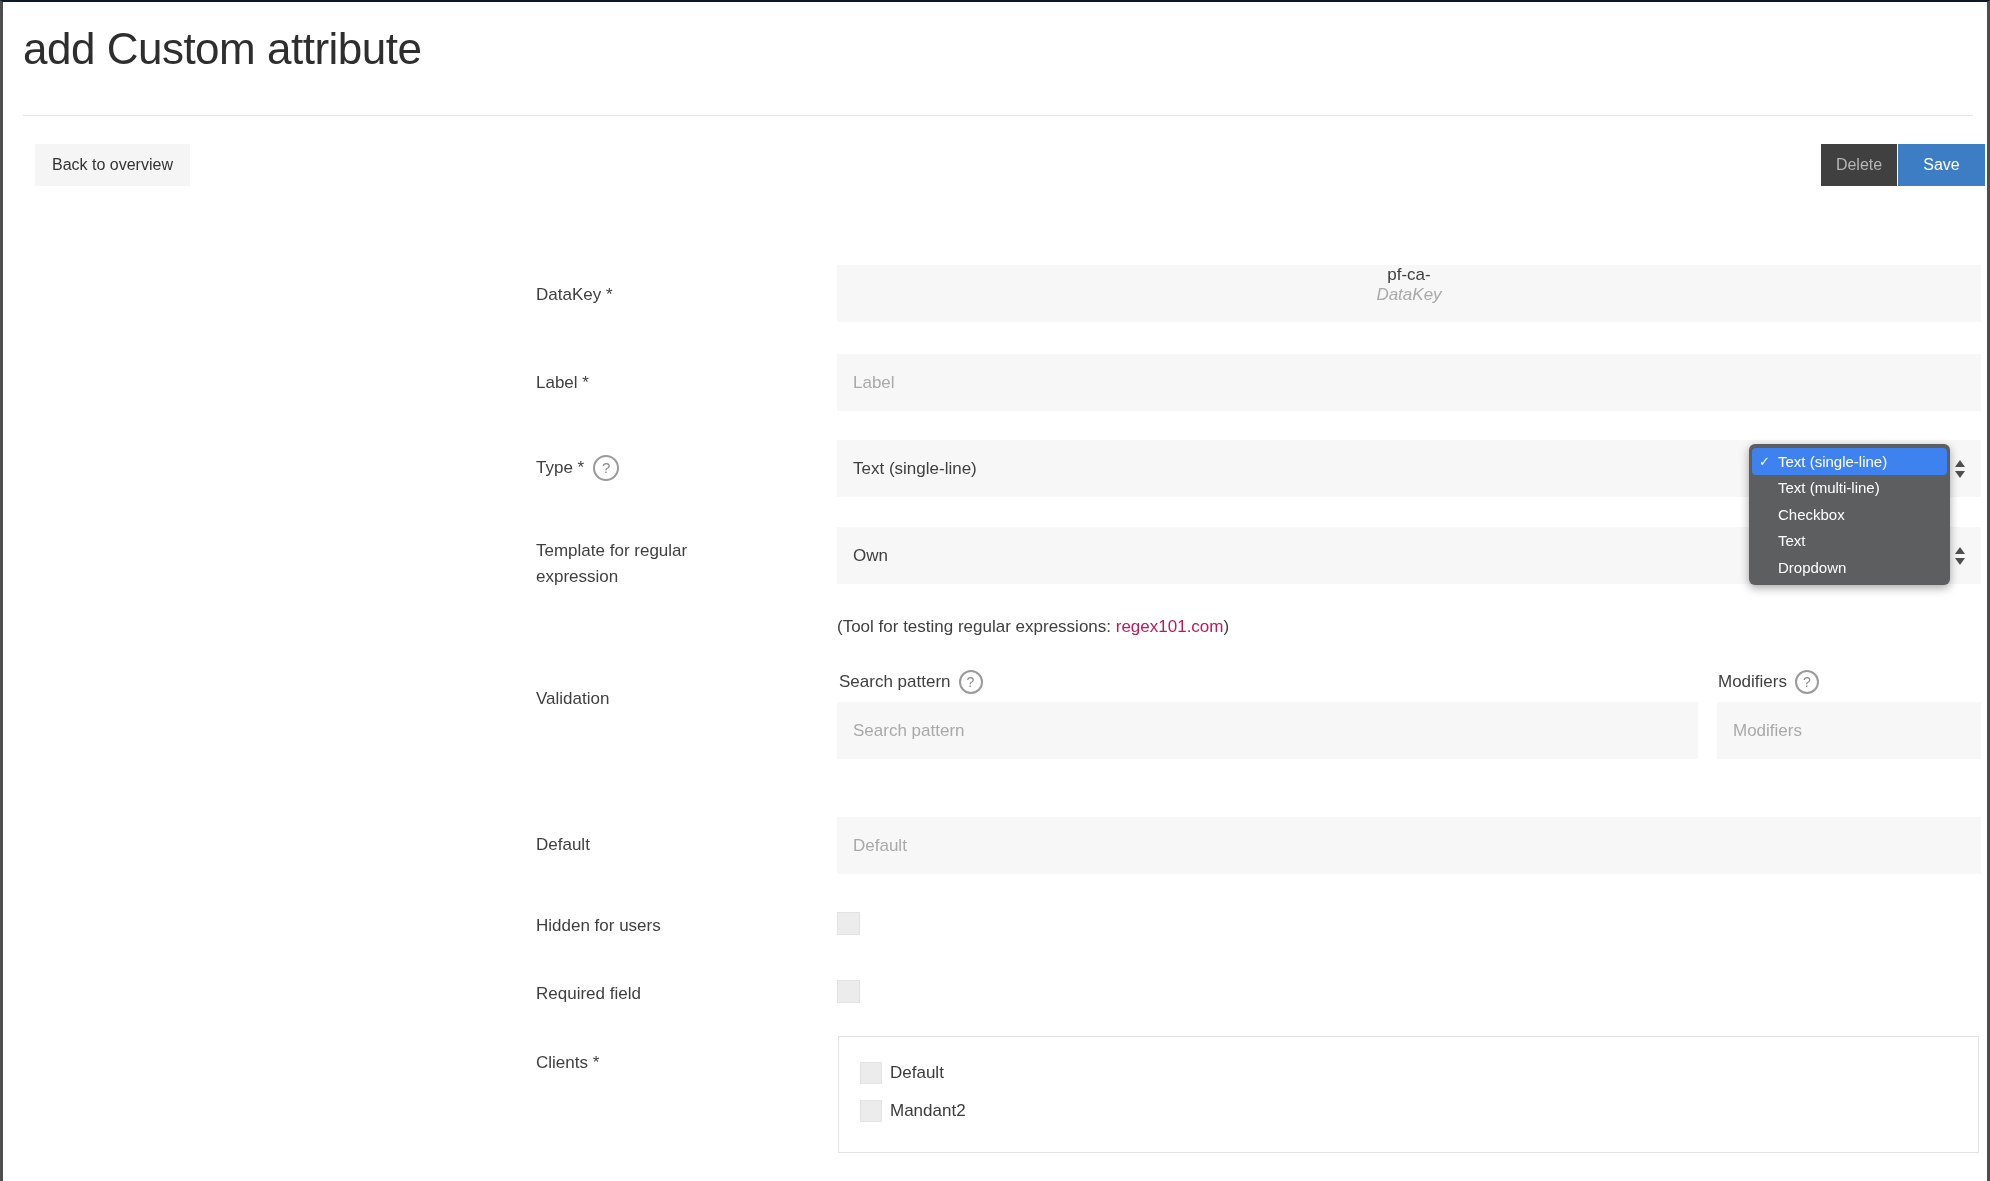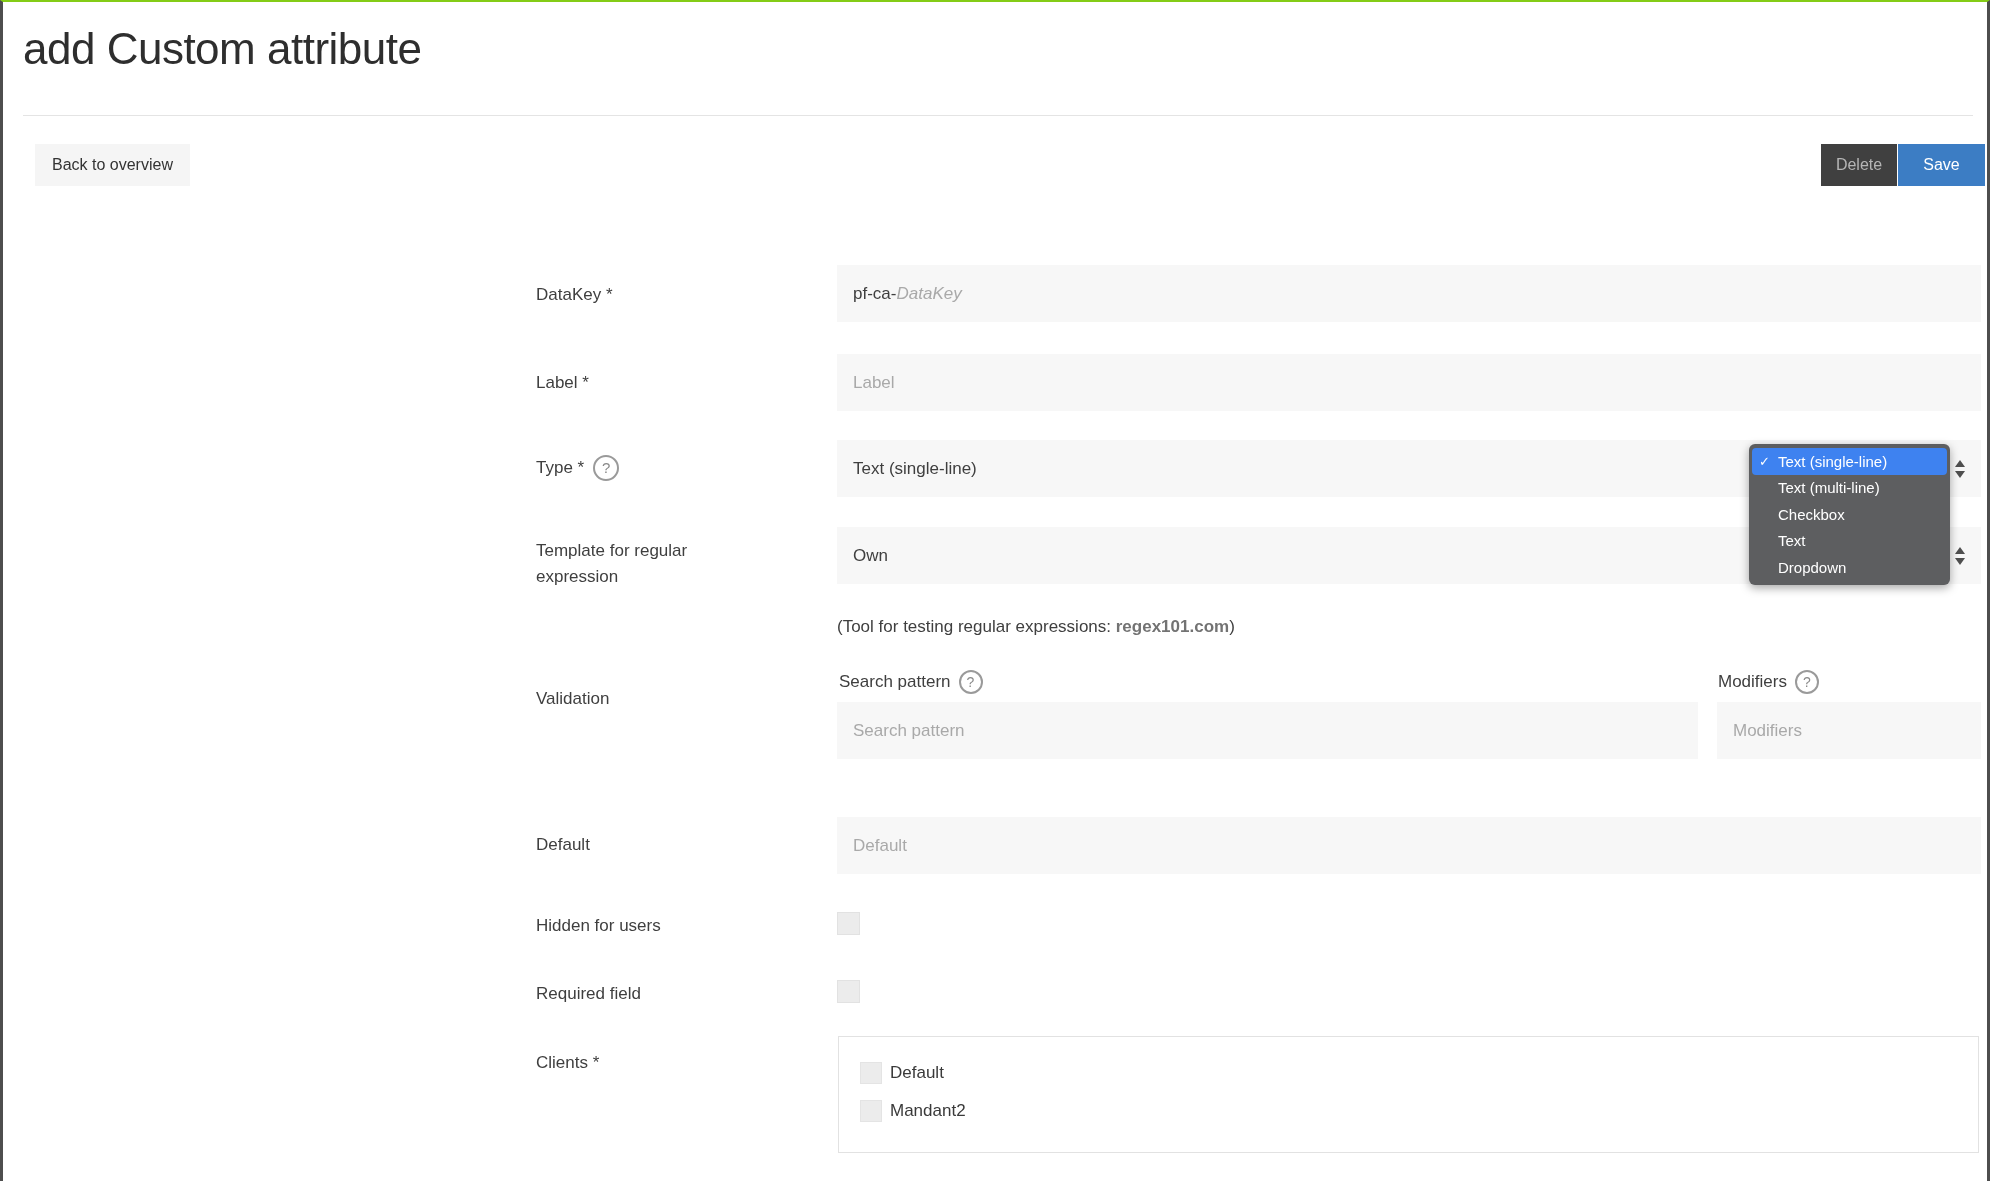--- a/index.html
+++ b/index.html
@@ -4,21 +4,21 @@
 <style>
   * { box-sizing: border-box; margin: 0; padding: 0; }
   html,body { background:#fff; }
   body { font-family: "Liberation Sans", sans-serif; }
 
   .page {
     position: relative;
     width: 1990px;
     height: 1181px;
     background: #ffffff;
-    border-top: 2px solid #84cc16;
+    border-top: 2px solid #0f172a;
     border-left: 3px solid #4e4e4e;
     border-right: 3px solid #4e4e4e;
     overflow: hidden;
   }
 
   .page-title {
     position: absolute; left: 20px; top: 22px;
     font-size: 44px; font-weight: 500; color: #2e2e2e; letter-spacing: -0.5px;
   }
 
@@ -83,21 +83,21 @@
     position: absolute; right: 16px; top: 50%; transform: translateY(-50%);
     display: flex; flex-direction: column; align-items: center;
   }
   .tri-up { width: 0; height: 0; border-left: 5px solid transparent; border-right: 5px solid transparent; border-bottom: 7px solid #4f4f4f; }
   .tri-down { width: 0; height: 0; border-left: 5px solid transparent; border-right: 5px solid transparent; border-top: 7px solid #4f4f4f; margin-top: 4px; }
 
   .regex-note {
     position: absolute; left: 834px; top: 615px;
     font-size: 17px; color: #3f3f3f;
   }
-  .regex-link { color: #737373; text-decoration: none; cursor: pointer; font-weight: bold; }
+  .regex-link { color: #be185d; text-decoration: none; cursor: pointer; }
 
   .sub-label {
     position: absolute; font-size: 17px; color: #3f3f3f;
     display: flex; align-items: center;
   }
 
   .checkbox {
     position: absolute; width: 23px; height: 23px;
     background: #ececec; border: 1px solid #e2e2e2; cursor: pointer;
   }
@@ -134,21 +134,21 @@
 
   <div class="page-title">add Custom attribute</div>
   <div class="title-divider"></div>
 
   <button class="btn btn-back">Back to overview</button>
   <button class="btn btn-delete">Delete</button>
   <button class="btn btn-save">Save</button>
 
 
   <div class="field-label" style="top:280px;">DataKey *</div>
-  <div class="input" style="top:263px;">
+  <div class="input" style="top:263px;flex-direction:column;">
     <span class="value-prefix">pf-ca-</span>
       <span class="placeholder-text">DataKey</span>
   </div>
 
   <div class="field-label" style="top:368px;">Label *</div>
   <input class="input" style="top: 352px;" placeholder="Label">
 
   <div class="field-label" style="top:453px;">
     <span>Type *</span>
     <span class="help-icon">?</span>

